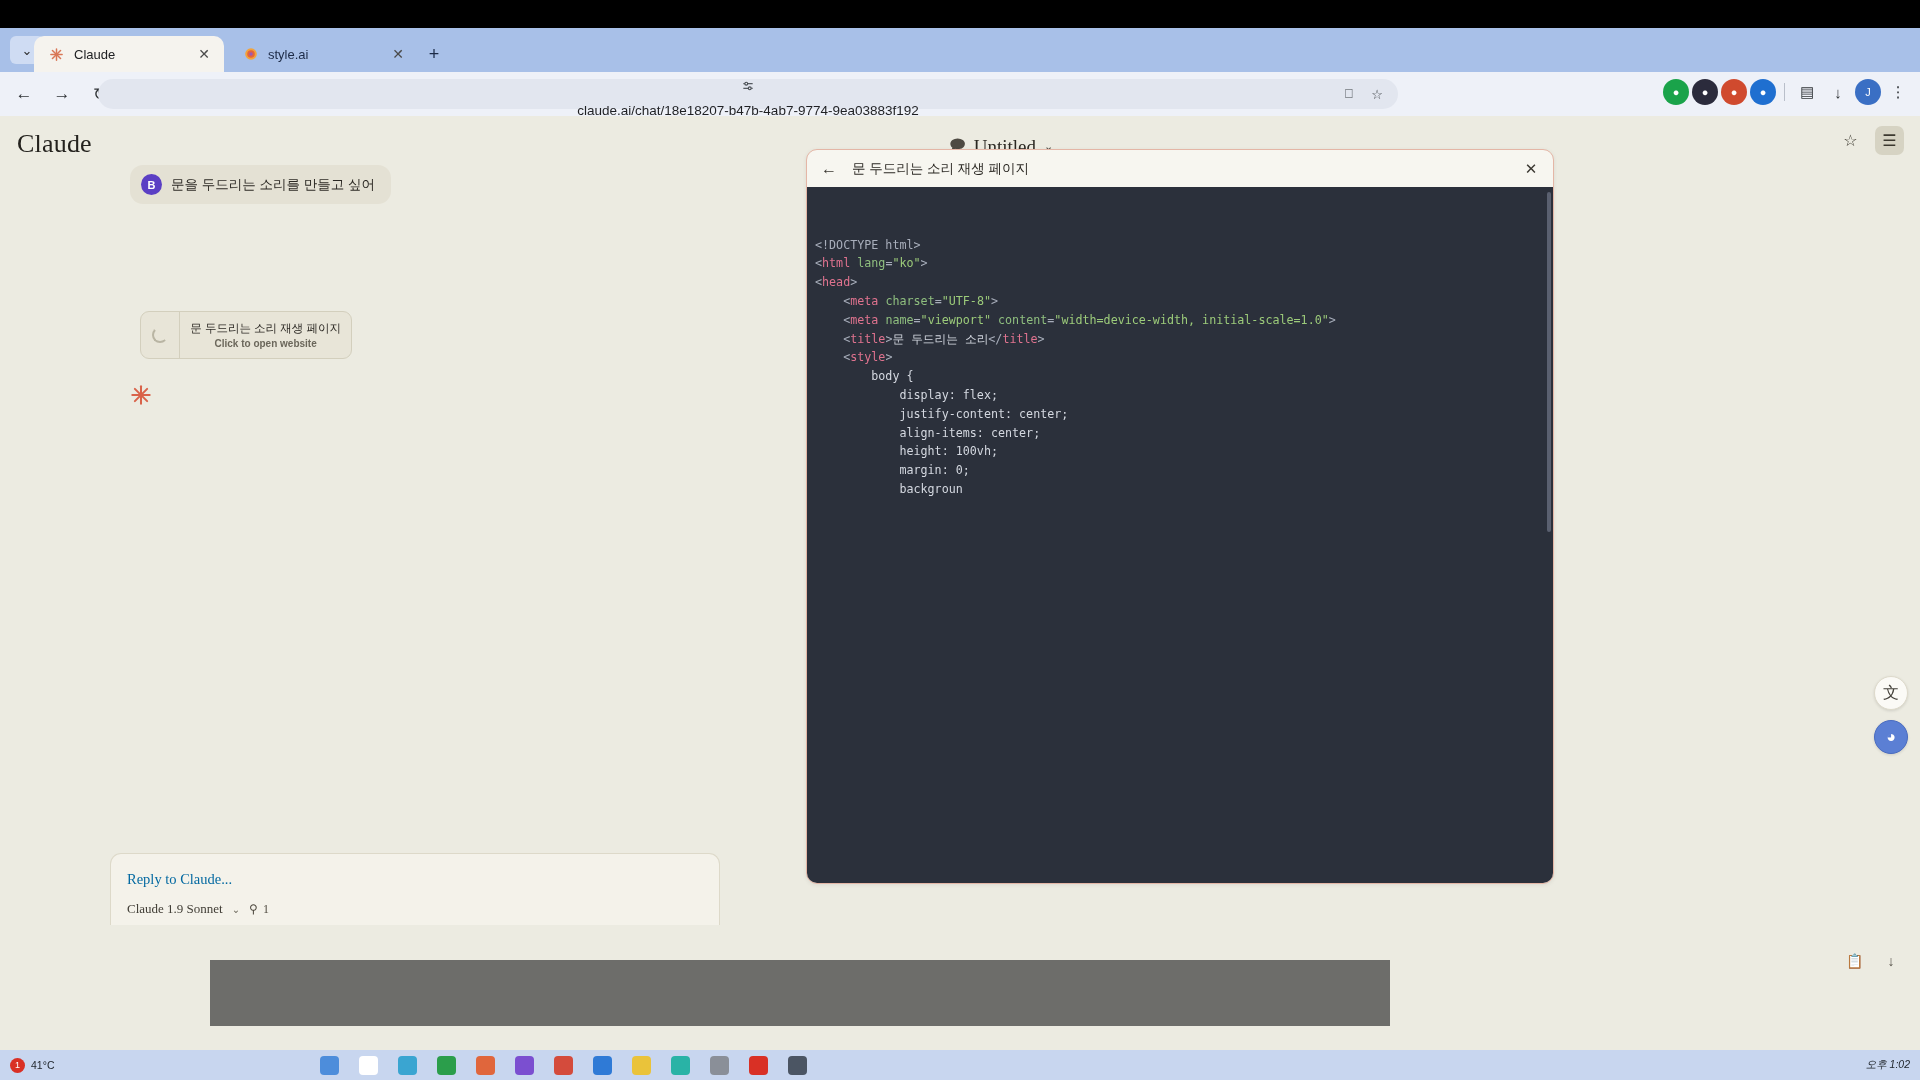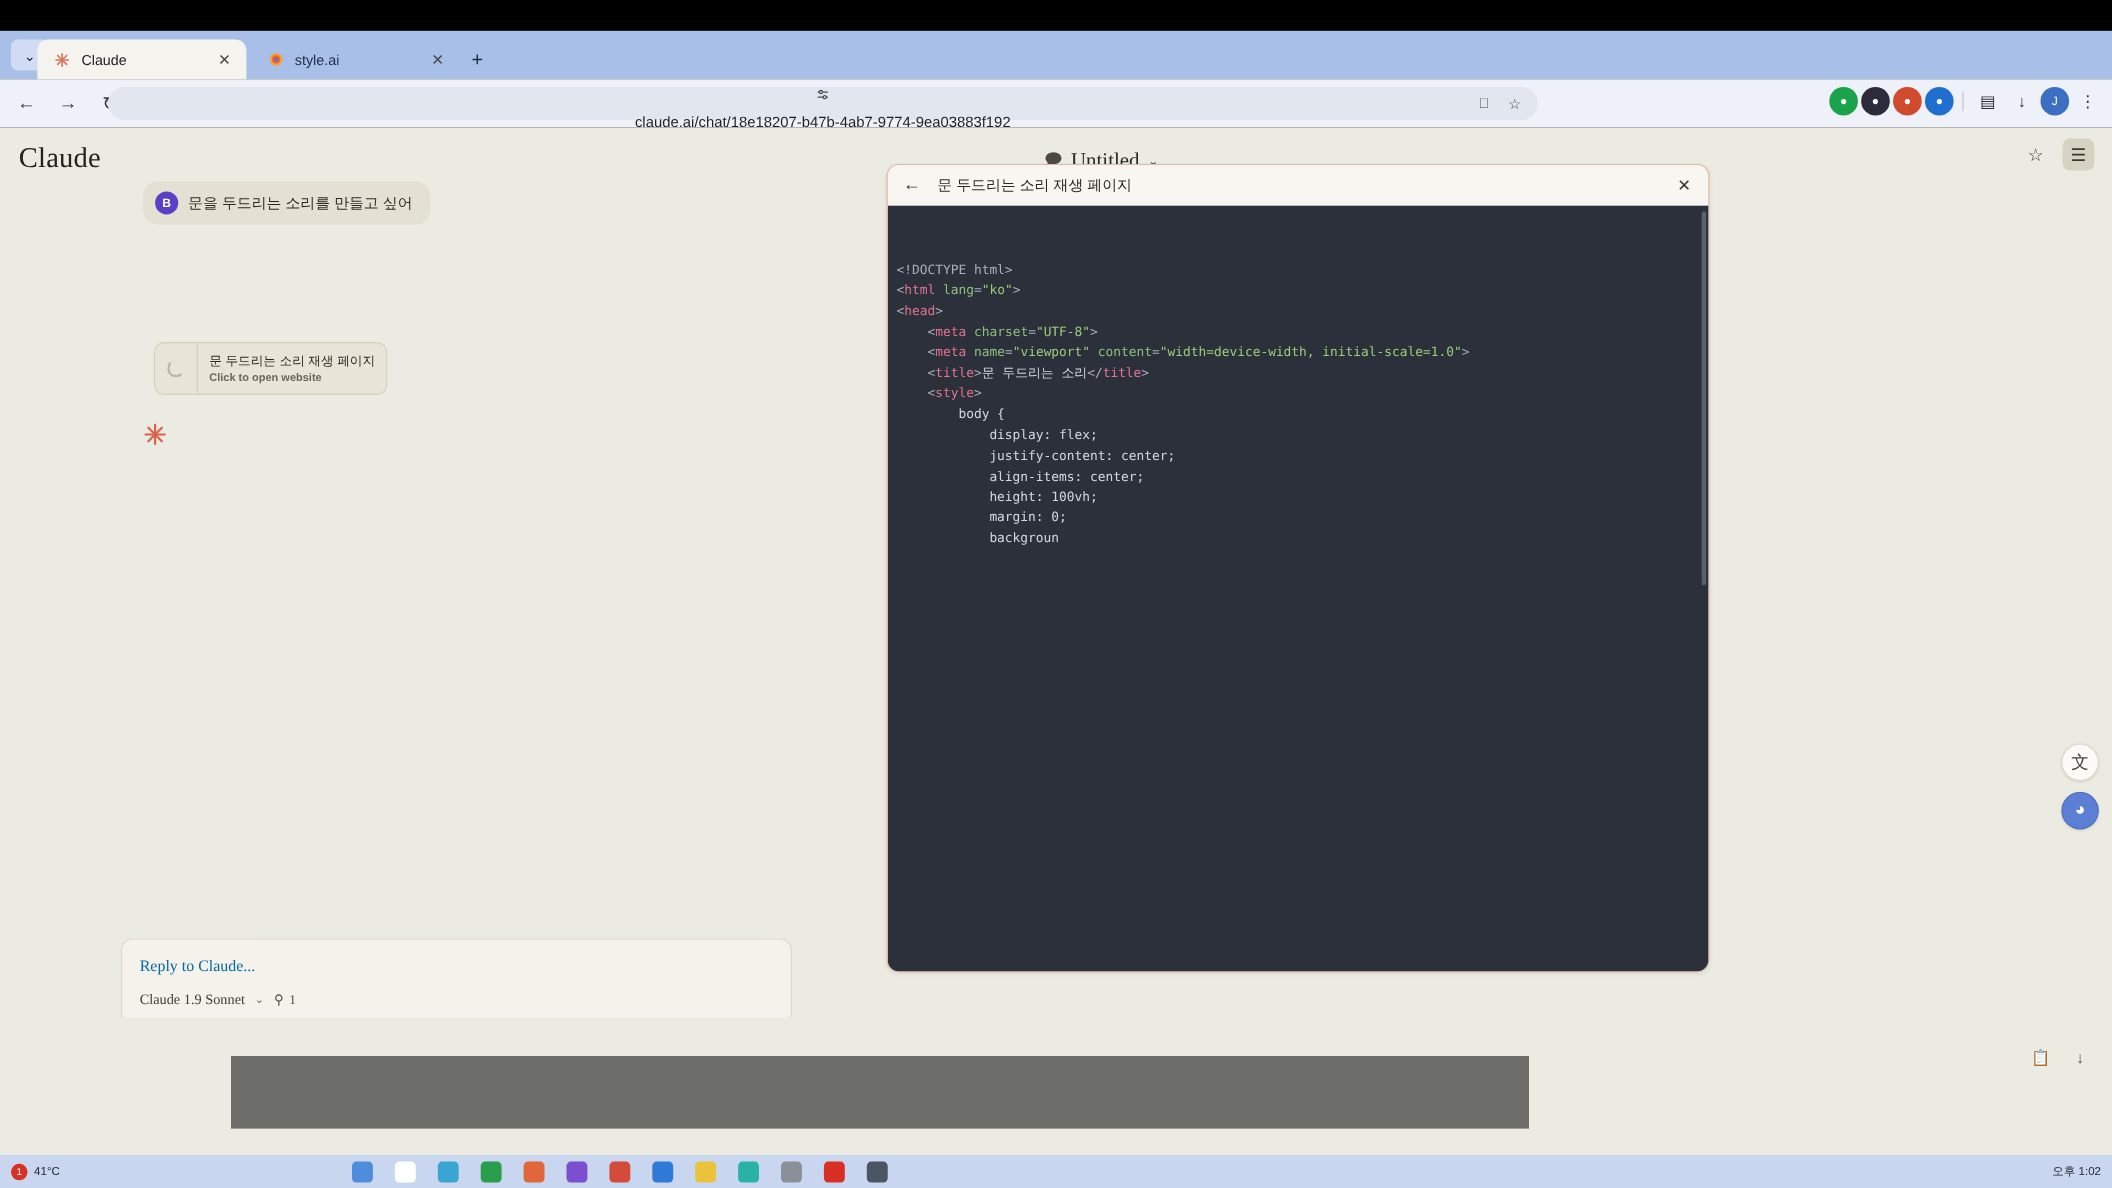--- a/index.html
+++ b/index.html
@@ -114,21 +114,21 @@
   .artifact-thumb {
     width:53px; border-right:1px solid #d3cfbd;
     display:flex; align-items:center; justify-content:center;
   }
   .spinner {
     width:16px; height:16px; border-radius:50%;
     border:2px solid #b9b5a3; border-top-color:transparent; border-right-color:transparent;
   }
   .artifact-txt { padding:6px 10px; display:flex; flex-direction:column; justify-content:center; gap:2px; }
   .artifact-title { font-size:11.5px; color:#2b2823; white-space:nowrap; }
-  .artifact-sub { font-size:10px; color:#6b675b; font-weight:bold; }
+  .artifact-sub { font-size:10px; color:#6b675b; font-weight:bold;text-align:center; }
   .asterisk {
     position:absolute; left:129px; top:223px; width:24px; height:24px;
     display:flex; align-items:center; justify-content:center;
     color:#d87356; font-size:22px; line-height:1;
   }
 
   
   .composer {
     position:absolute; left:110px; top:693px; width:610px; height:72px;
     background:#f4f2ea; border:1px solid #ddd9c9; border-radius:11px 11px 0 0;
@@ -208,21 +208,21 @@
     background:#c8d6ef;
     display:flex; align-items:center;
   }
   .tb-left { position:absolute; left:10px; display:flex; align-items:center; gap:6px; }
   .tb-badge { width:15px; height:15px; border-radius:50%; background:#d93025; color:#fff;
               font-size:9px; display:flex; align-items:center; justify-content:center; }
   .tb-temp { font-size:10.5px; color:#22282f; }
   .tb-center { position:absolute; left:320px; display:flex; align-items:center; gap:20px; }
   .tb-ico { width:19px; height:19px; border-radius:4px; }
   .tb-right { position:absolute; right:10px; display:flex; align-items:flex-end; gap:8px;
-              font-size:10.5px; color:#22282f; }
+              font-size:10.5px; color:#22282f;font-style:italic; }
 </style>
 </head>
 <body>
 
 <div id="screen">
 
   <div class="chrome-topstrip"></div>
 
   <div class="tabstrip">
     <div class="tab-chevron">⌄</div>

